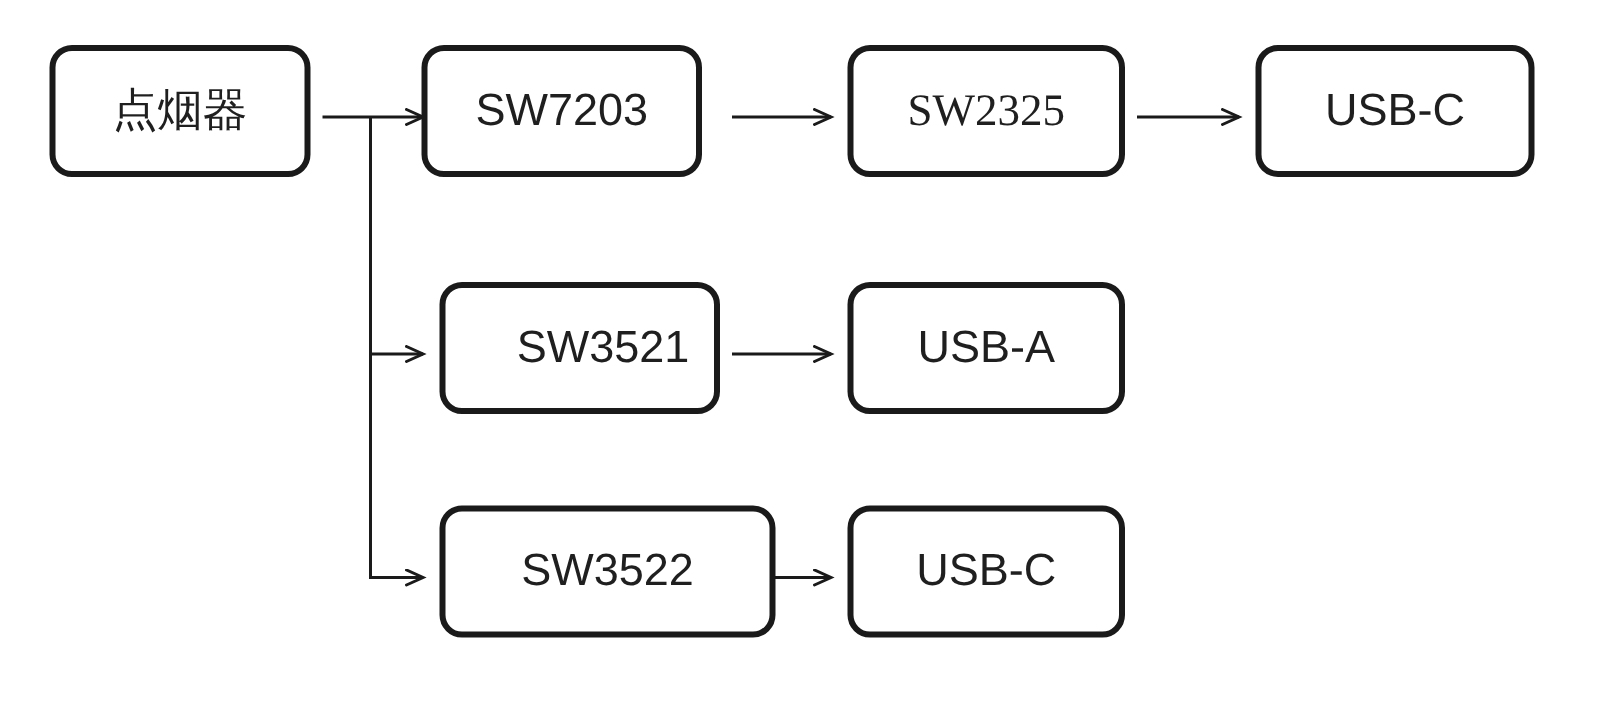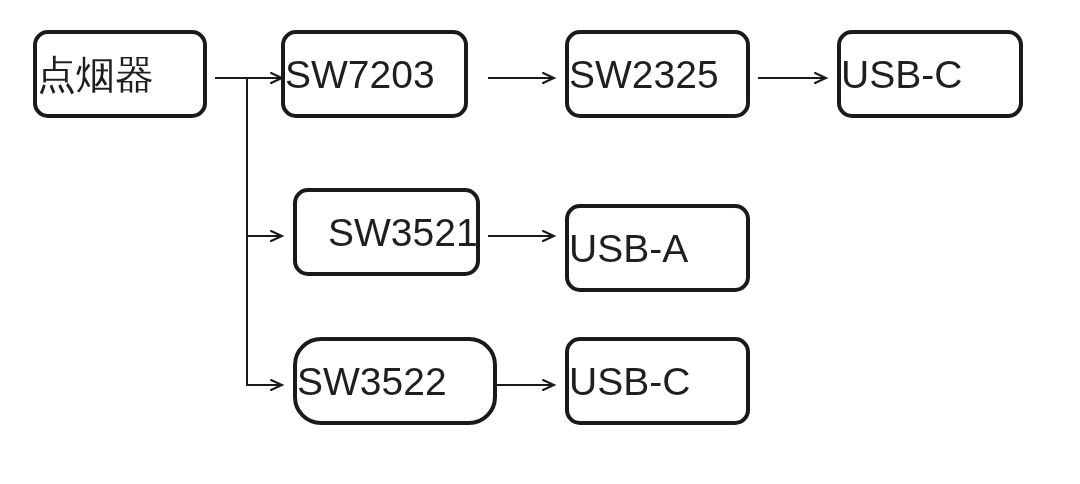--- a/index.html
+++ b/index.html
@@ -21,25 +21,25 @@
     top: 0;
     width: 1080px;
     height: 484px;
     pointer-events: none;
   }
   .node {
     position: absolute;
     box-sizing: border-box;
     display: flex;
     align-items: center;
-    justify-content: flex-start;
+    justify-content: center;
     background: #ffffff;
     border: 4px solid #1a1a1a;
     border-radius: 15px;
-    font-size: 39px;
+    font-size: 30px;
     line-height: 1;
     color: #1f1f1f;
     white-space: nowrap;
     user-select: none;
   }
 </style>
 </head>
 <body>
 
 <div class="stage" style="background: rgb(255, 255, 255);">
@@ -59,32 +59,32 @@
         <path d="M 488 385 L 554 385" fill="none" stroke="#1a1a1a" stroke-width="2" marker-end="url(#arrowhead)"></path>
       </g>
   </svg>
   <div id="node-layer">
       <div class="node" style="left: 33px; top: 30px; width: 174px; height: 88px; border-color: rgb(26, 26, 26); color: rgb(31, 31, 31);">
         <span>点烟器</span>
       </div>
       <div class="node" style="left: 281px; top: 30px; width: 187px; height: 88px; border-color: rgb(26, 26, 26); color: rgb(31, 31, 31);">
         <span>SW7203</span>
       </div>
-      <div class="node" style="left: 565px; top: 30px; width: 185px; height: 88px; border-color: rgb(26, 26, 26); color: rgb(31, 31, 31);">
+      <div class="node" style="left: 565px; top: 30px; width: 185px; height: 88px; border-color: rgb(26, 26, 26); color: rgb(31, 31, 31); font-family: Liberation Serif, serif;">
         <span>SW2325</span>
       </div>
       <div class="node" style="left: 837px; top: 30px; width: 186px; height: 88px; border-color: rgb(26, 26, 26); color: rgb(31, 31, 31);">
         <span>USB-C</span>
       </div>
       <div class="node" style="left: 293px; top: 188px; width: 187px; height: 88px; border-color: rgb(26, 26, 26); color: rgb(31, 31, 31); padding-left: 31px;">
         <span>SW3521</span>
       </div>
-      <div class="node" style="left: 565px; top: 188px; width: 185px; height: 88px; border-color: rgb(26, 26, 26); color: rgb(31, 31, 31); margin-top: 16px;">
+      <div class="node" style="left: 565px; top: 188px; width: 185px; height: 88px; border-color: rgb(26, 26, 26); color: rgb(31, 31, 31);">
         <span>USB-A</span>
       </div>
-      <div class="node" style="left: 293px; top: 337px; width: 204px; height: 88px; border-color: rgb(26, 26, 26); color: rgb(31, 31, 31); border-radius: 28px;">
+      <div class="node" style="left: 293px; top: 337px; width: 224px; height: 88px; border-color: rgb(26, 26, 26); color: rgb(31, 31, 31);">
         <span>SW3522</span>
       </div>
       <div class="node" style="left: 565px; top: 337px; width: 185px; height: 88px; border-color: rgb(26, 26, 26); color: rgb(31, 31, 31);">
         <span>USB-C</span>
       </div>
     </div>
 </div>
 
 </body></html>

